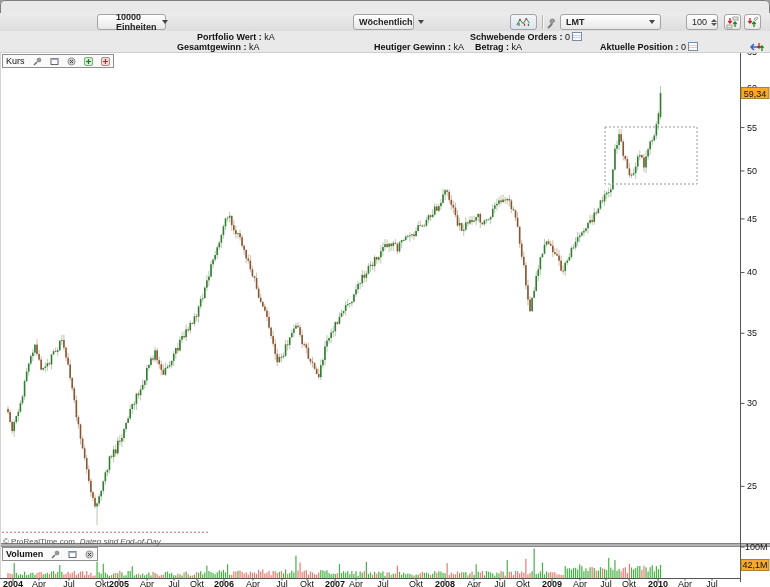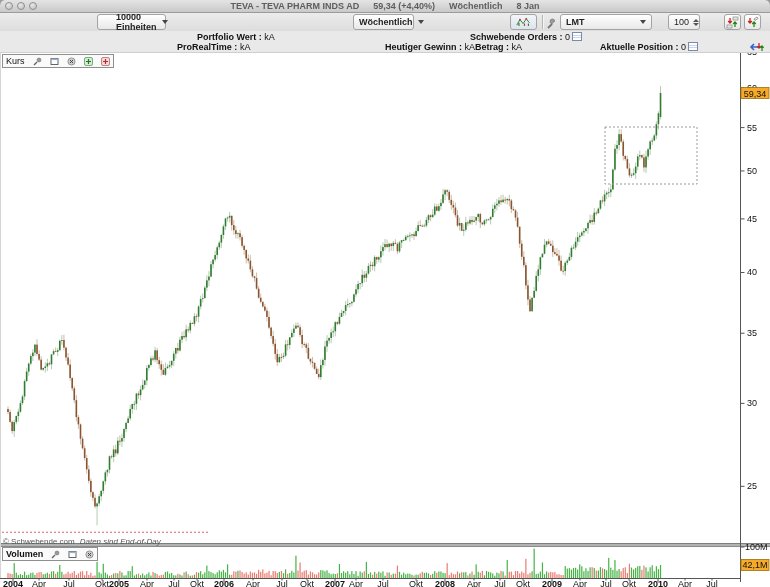--- a/index.html
+++ b/index.html
@@ -43,28 +43,20 @@
             display:flex;align-items:center;gap:8px;padding:0 3px;font-size:9px;color:#111;}
   .pane-box .mini{display:flex;align-items:center;}
   .copyright{position:absolute;left:3px;top:484px;font-size:8px;color:#555;white-space:nowrap;}
   .copyright i{font-style:italic;margin-left:5px;}
 </style>
 </head>
 <body>
 
 <div class="window">
 
-  <div class="titlebar">
-    <div class="lights">
-      <span class="light"></span>
-      <span class="light"></span>
-      <span class="light"></span>
-    </div>
-    <div class="titletext"><span>TEVA - TEVA PHARM INDS AD</span><span>59,34 (+4,40%)</span><span>Wöchentlich</span><span>8 Jan</span></div>
-  </div>
 
   <div class="toolbar">
     <div class="tb-btn" style="left:97px;width:69px;padding-left:18px;">
       <span>10000 Einheiten</span>
         <span class="caret"></span>
     </div>
     <div class="tb-btn" style="left:353px;width:61px;">
       <span>Wöchentlich</span>
         <span class="caret"></span>
     </div>
@@ -78,25 +70,25 @@
         <rect x="15" y="8" width="1.5" height="3" fill="#2f7d2f"></rect>
       </svg>
     </div>
     <div class="tb-divider" style="left:542px;"></div>
     <div style="position:absolute;left:546px;top:3px;">
       <svg width="12" height="12" viewBox="0 0 12 12">
         <path d="M2 10 L6 6" stroke="#777" stroke-width="1.8" fill="none"></path>
         <path d="M6.2 5.8 a2.4 2.4 0 1 1 2.6 -2.6 l-1.6 1.2 z" fill="#9a9a9a" stroke="#6d6d6d" stroke-width="0.6"></path>
       </svg>
     </div>
-    <div class="tb-btn" style="left:560px;width:92px;">
+    <div class="tb-btn" style="left:560px;width:101px;">
       <span>LMT</span>
       <span class="caret" style="margin-left:auto;"></span>
     </div>
-    <div class="tb-btn" style="left:668px;width:32px;font-weight:normal;">
+    <div class="tb-btn" style="left:686px;width:32px;font-weight:normal;">
       <span style="margin-left:auto;">100</span>
       <span class="spinner-arrows">
           <span class="sp-up"></span>
           <span class="sp-dn"></span>
         </span>
     </div>
     <div class="tb-btn" style="left:724px;width:17px;justify-content:center;padding:0;">
       <svg width="13" height="13" viewBox="0 0 13 13">
         <path d="M4 2 L4 7 M2.2 5 L4 7 L5.8 5" stroke="#cc2222" stroke-width="1.3" fill="none"></path>
         <path d="M9 11 L9 6 M7.2 8 L9 6 L10.8 8" stroke="#1e8a1e" stroke-width="1.3" fill="none"></path>
@@ -109,22 +101,22 @@
         <path d="M4 2 L4 7 M2.2 5 L4 7 L5.8 5" stroke="#cc2222" stroke-width="1.3" fill="none"></path>
         <path d="M8 11 L8 6 M6.2 8 L8 6 L9.8 8" stroke="#1e8a1e" stroke-width="1.3" fill="none"></path>
         <path d="M8 3 L11 1 L12 2.5 L9 4.5 Z" fill="#f5f5f5" stroke="#777" stroke-width="0.7"></path>
       </svg>
     </div>
   </div>
 
   <div class="inforow">
     <span class="ilabel" style="left:197px;top:1px;"><b>Portfolio Wert :</b> <span>kA</span></span>
     <span class="ilabel" style="left:470px;top:1px;"><b>Schwebende Orders :</b> <span>0</span><span class="sheet-icon"></span></span>
-    <span class="ilabel" style="left:177px;top:11px;"><b>ProRealTime :</b> <span>kA</span></span>
-    <span class="ilabel" style="left:341px;top:11px;padding-left:44px;"><b>Heutiger Gewinn :</b> <span>kA</span></span>
+    <span class="ilabel" style="left:177px;top:11px;"><b>Gesamtgewinn :</b> <span>kA</span></span>
+    <span class="ilabel" style="left:330px;top:11px;padding-left:44px;"><b>Heutiger Gewinn :</b> <span>kA</span></span>
     <span class="ilabel" style="left:475px;top:11px;"><b>Betrag :</b> <span>kA</span></span>
     <span class="ilabel" style="left:600px;top:11px;text-align:right;"><b>Aktuelle Position :</b> <span>0</span><span class="sheet-icon"></span></span>
     <span style="position:absolute;left:748px;top:8px;">
       <svg width="16" height="12" viewBox="0 0 16 12">
         <path d="M10 6 C4 6 3 6 3 6 M6 3 L3 6 L6 9" stroke="#3366cc" stroke-width="1.6" fill="none"></path>
         <path d="M11 2 L11 7 M9.4 5.2 L11 7 L12.6 5.2" stroke="#cc2222" stroke-width="1.3" fill="none"></path>
         <path d="M14 10 L14 5 M12.4 6.8 L14 5 L15.6 6.8" stroke="#1e8a1e" stroke-width="1.3" fill="none"></path>
       </svg>
     </span>
   </div>
@@ -1232,15 +1224,15 @@
           </svg>
         </span>
       <span class="mini">
           <svg width="9" height="9" viewBox="0 0 9 9">
             <circle cx="4.5" cy="4.5" r="3.6" fill="#cfcfcf" stroke="#666" stroke-width="0.6"></circle>
             <path d="M3 3 L6 6 M6 3 L3 6" stroke="#444" stroke-width="1"></path>
           </svg>
         </span>
     </div>
 
-    <div class="copyright"><span>© Schwebende.com</span><i>Daten sind End-of-Day</i></div>
+    <div class="copyright"><span>© ProRealTime.com</span><i>Daten sind End-of-Day</i></div>
   </div>
 </div>
 
 </body></html>

